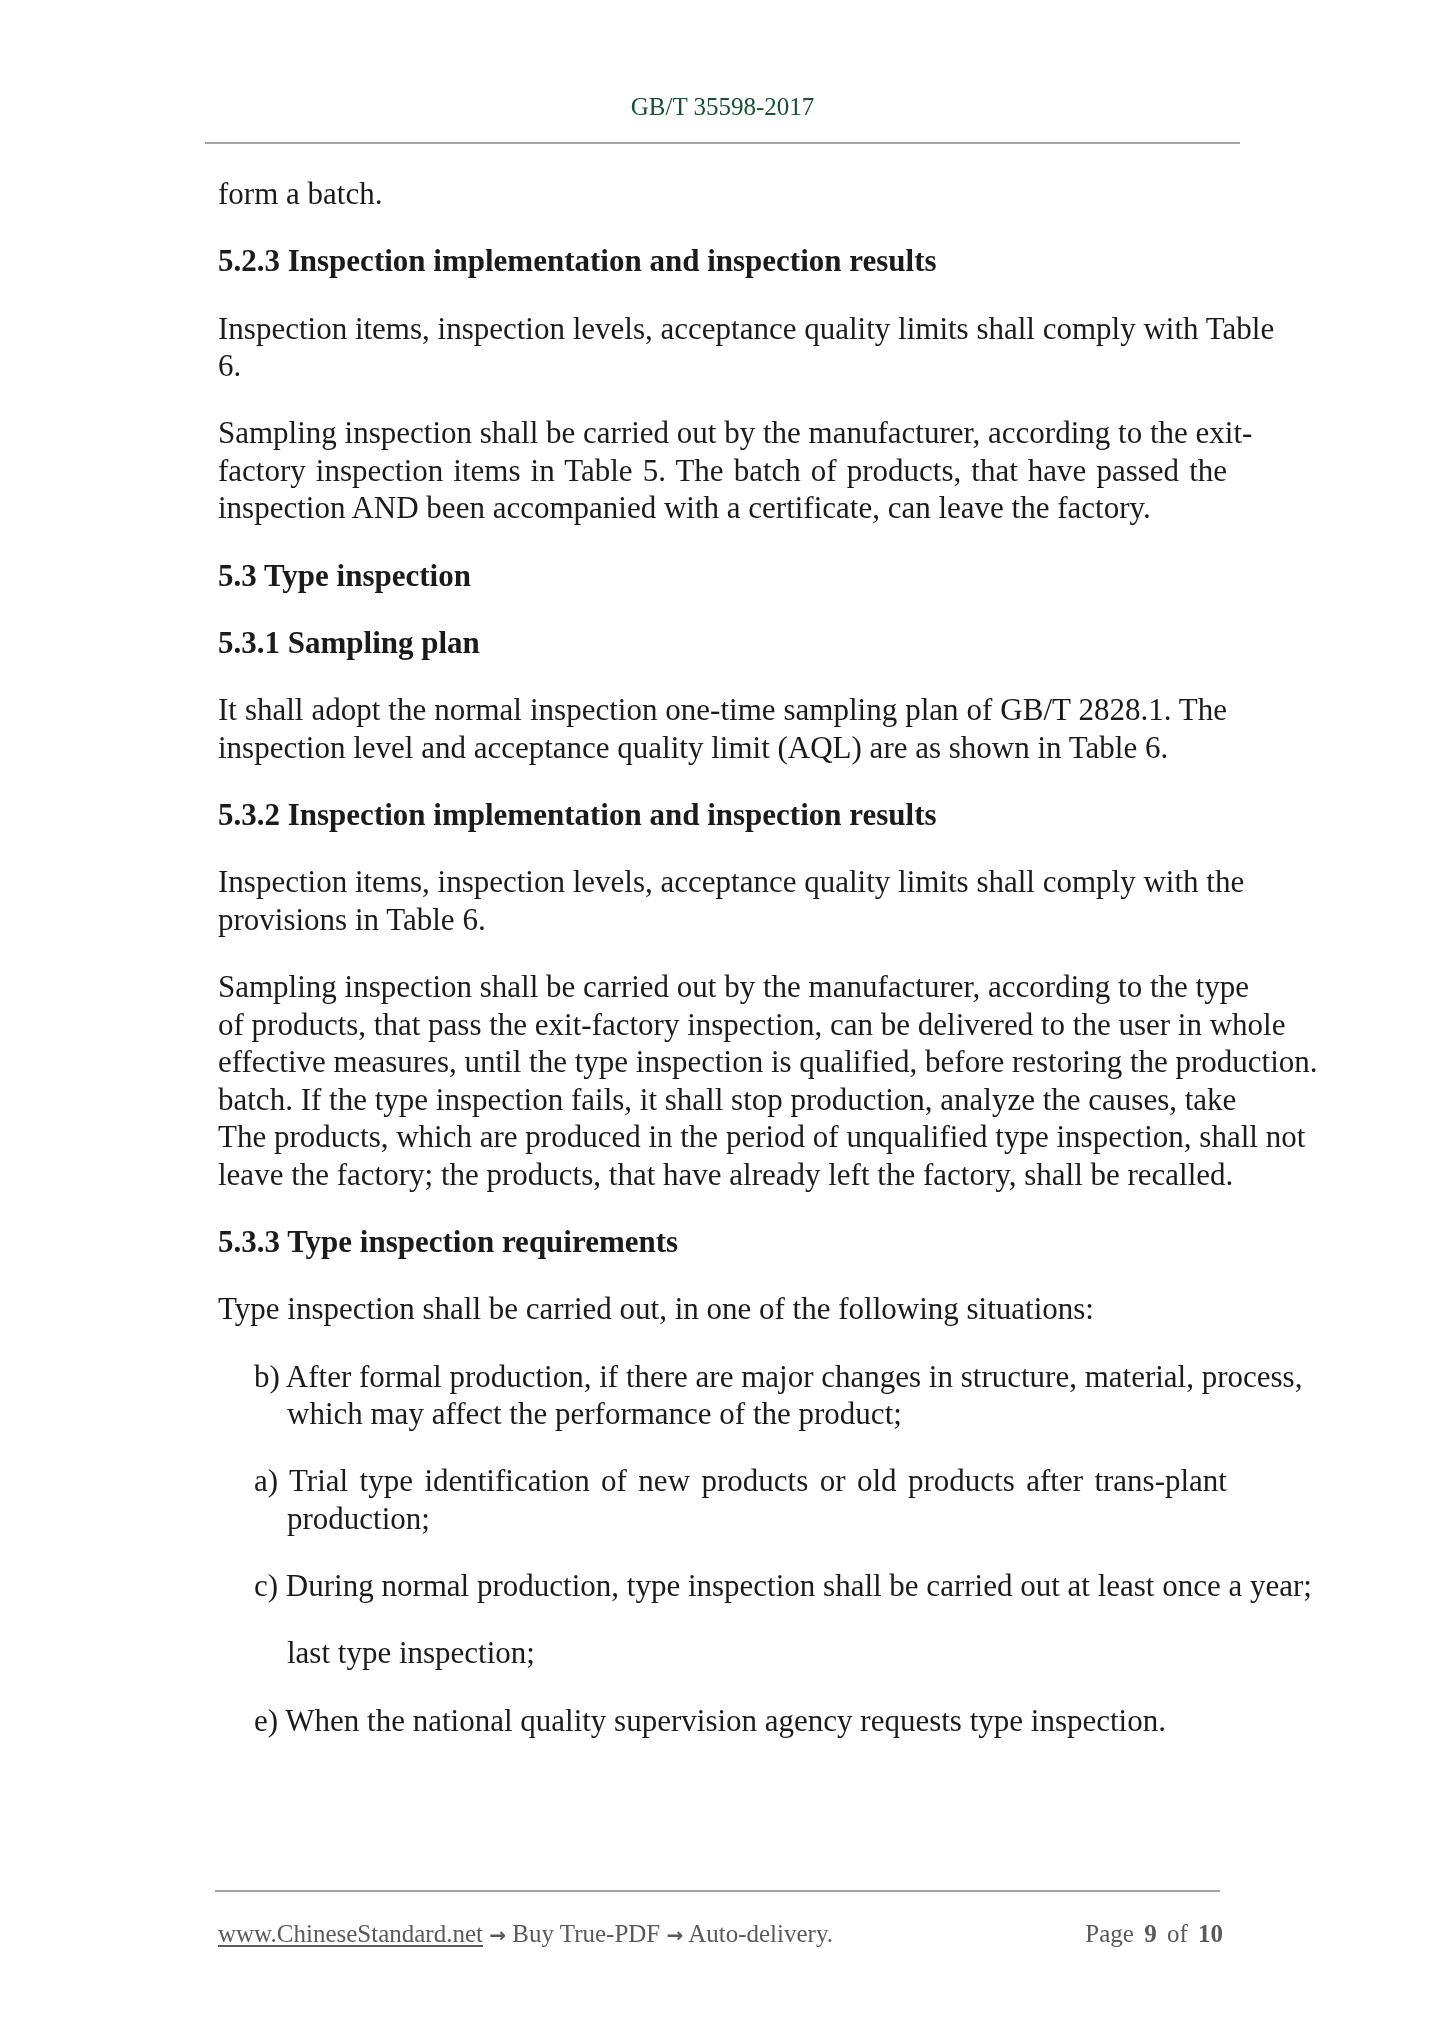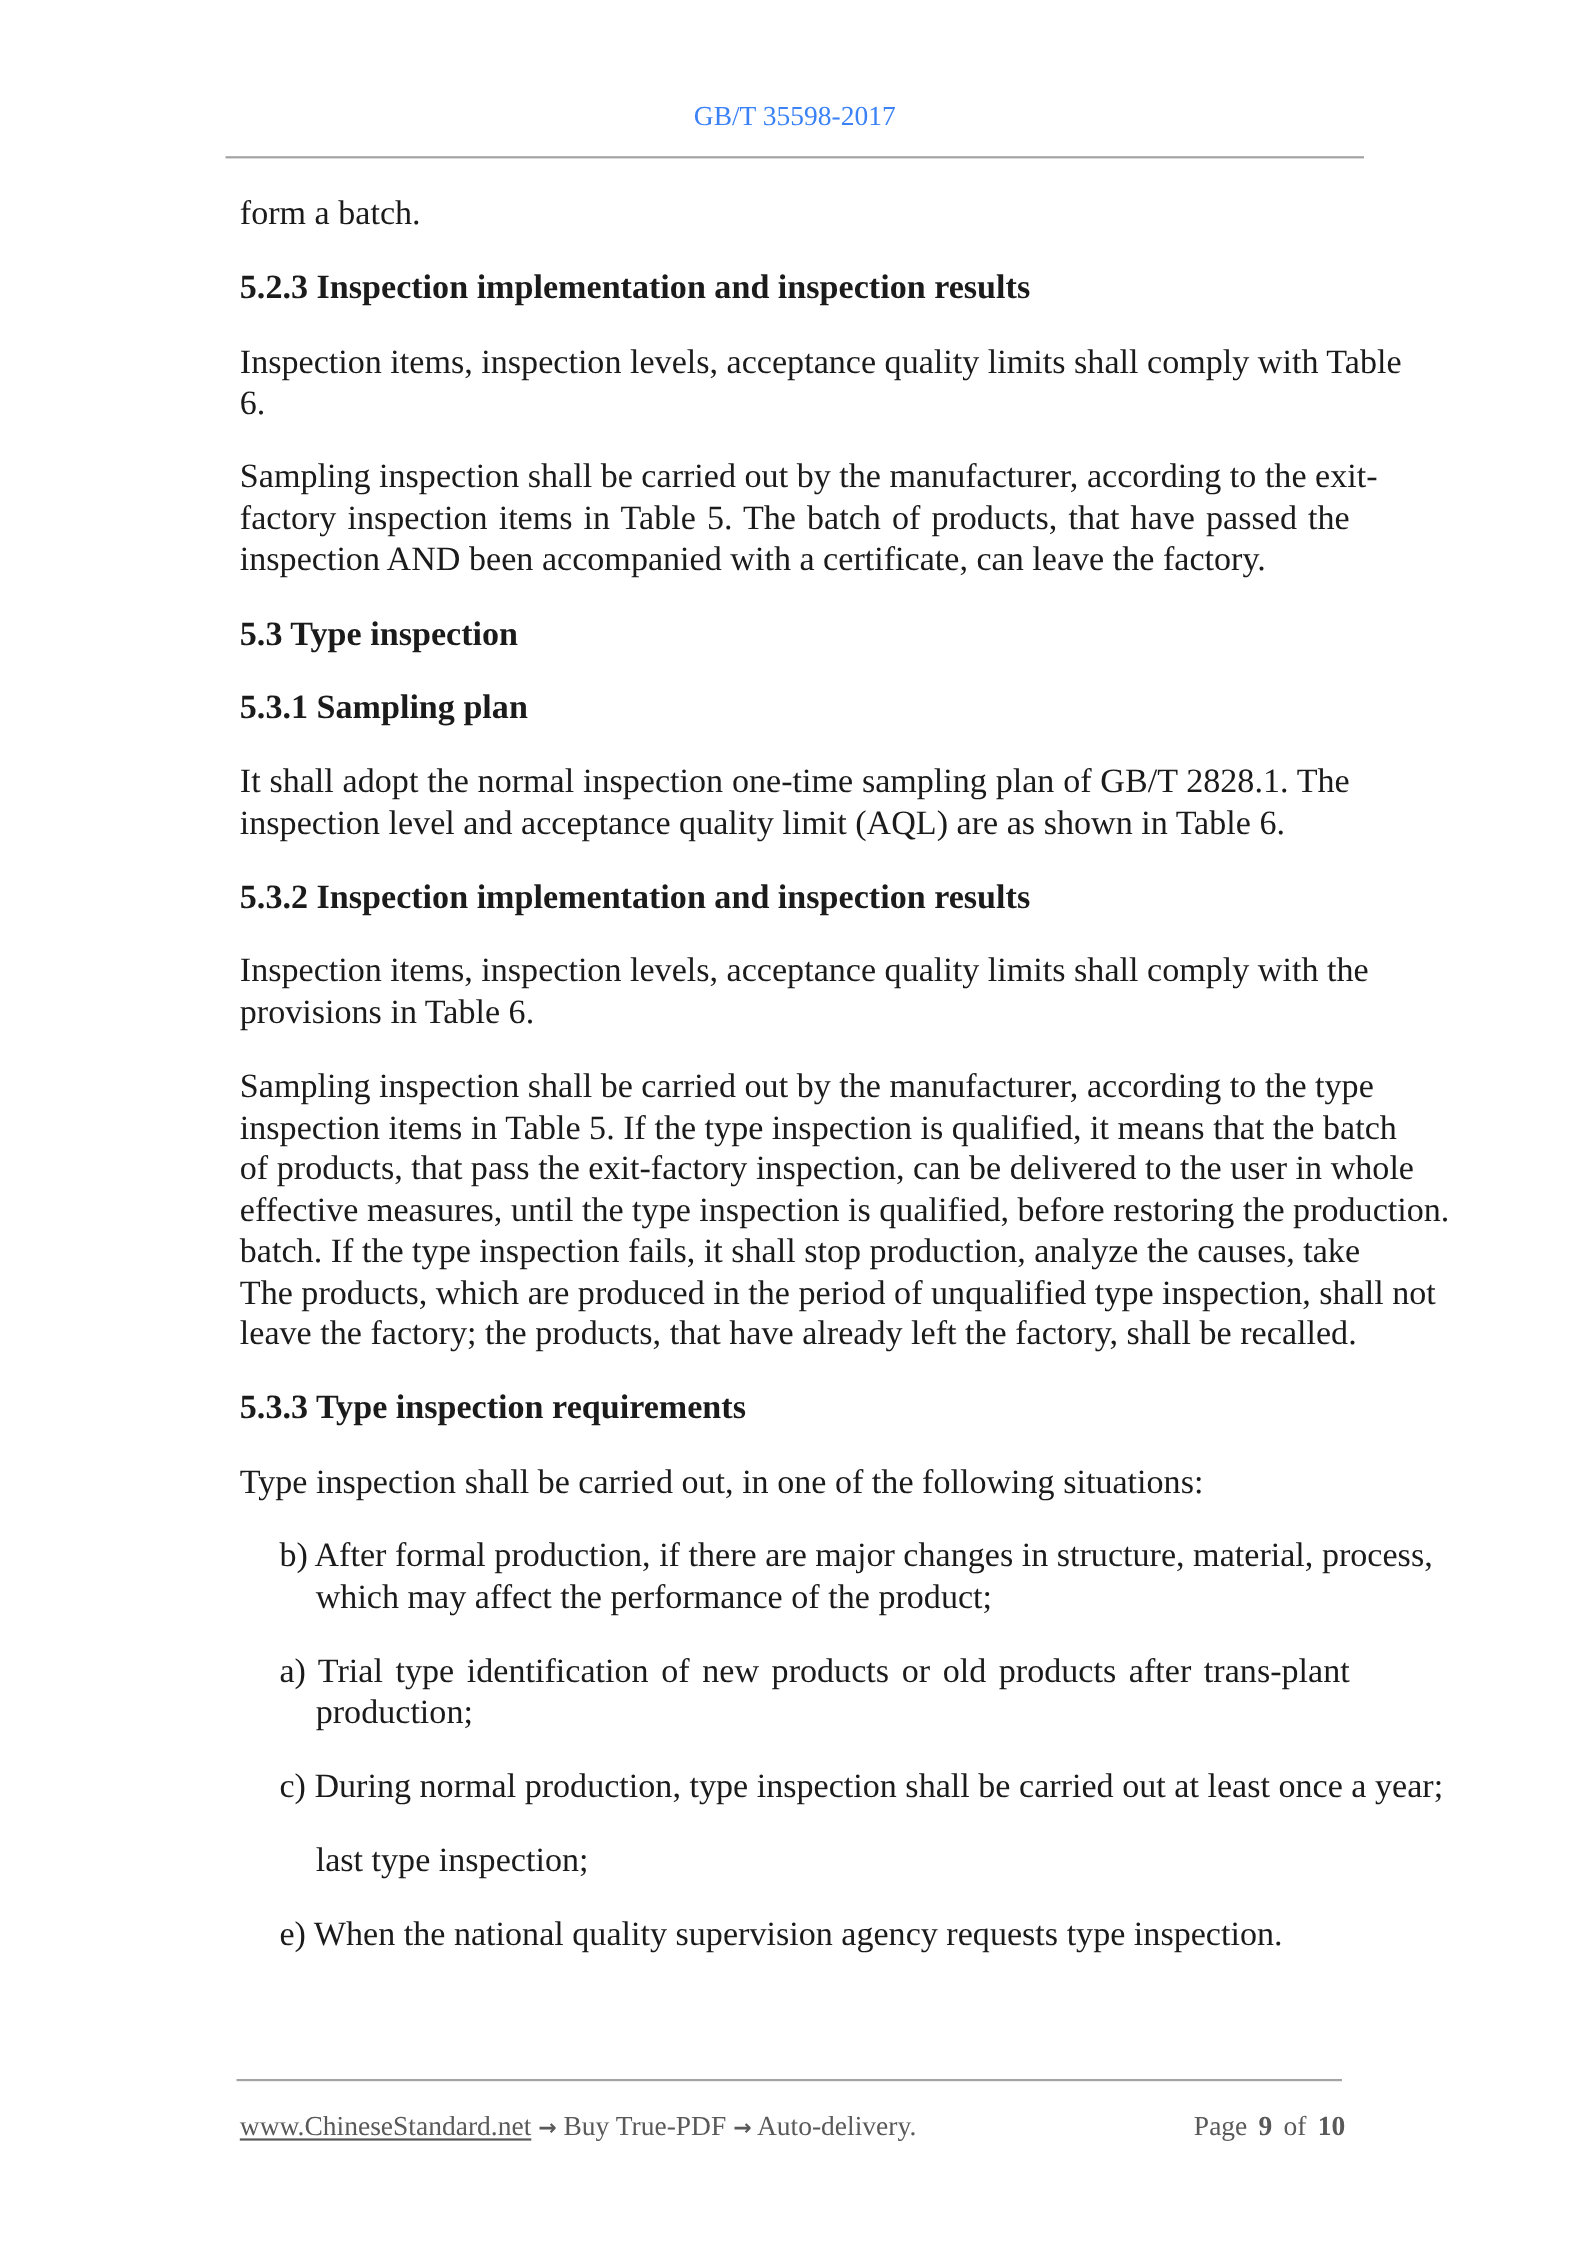--- a/index.html
+++ b/index.html
@@ -1,19 +1,19 @@
 <!DOCTYPE html>
 <html><head>
 <meta charset="utf-8">
 <style>
   html, body { margin: 0; padding: 0; background: #ffffff; }
   body { width: 1445px; height: 2044px; position: relative; overflow: hidden;
          font-family: "Liberation Serif", "DejaVu Serif", serif; color: #1b1b1b; }
   .running-header { position: absolute; left: 0; width: 1445px; top: 90px;
-         text-align: center; font-size: 25px; line-height: 34px; color: #3b82f6; }
+         text-align: center; font-size: 25px; line-height: 34px; color: #14532d; }
   .header-rule { position: absolute; left: 205px; width: 1035px; top: 142px; height: 2px; background: #a3a3a3; }
   .content { position: absolute; left: 218px; width: 1009px; top: 175px; }
   .block { margin: 0 0 29.8px 0; }
   .line { display: block; height: 37.5px; line-height: 37.5px; font-size: 31px;
           white-space: nowrap; text-align: left; }
   .line.justify { text-align: justify; text-align-last: justify; }
   .heading .line { font-weight: bold; }
   .list-item { padding-left: 36px; position: relative; }
   .list-item .line.first { margin-left: 0; }
   .list-item .line.cont { padding-left: 33px; }
@@ -61,21 +61,20 @@
     </div>
     <div class="block heading">
       <span class="line">5.3.2 Inspection implementation and inspection results</span>
     </div>
     <div class="block">
       <span class="line justify">Inspection items, inspection levels, acceptance quality limits shall comply with the</span>
       <span class="line">provisions in Table 6.</span>
     </div>
     <div class="block">
       <span class="line justify">Sampling inspection shall be carried out by the manufacturer, according to the type</span>
-      <span class="line justify">inspection items in Table 5. If the type inspection is qualified, it means that the batch</span>
       <span class="line justify">of products, that pass the exit-factory inspection, can be delivered to the user in whole</span>
       <span class="line justify">effective measures, until the type inspection is qualified, before restoring the production.</span>
       <span class="line justify">batch. If the type inspection fails, it shall stop production, analyze the causes, take</span>
       <span class="line justify">The products, which are produced in the period of unqualified type inspection, shall not</span>
       <span class="line">leave the factory; the products, that have already left the factory, shall be recalled.</span>
     </div>
     <div class="block heading">
       <span class="line">5.3.3 Type inspection requirements</span>
     </div>
     <div class="block">

